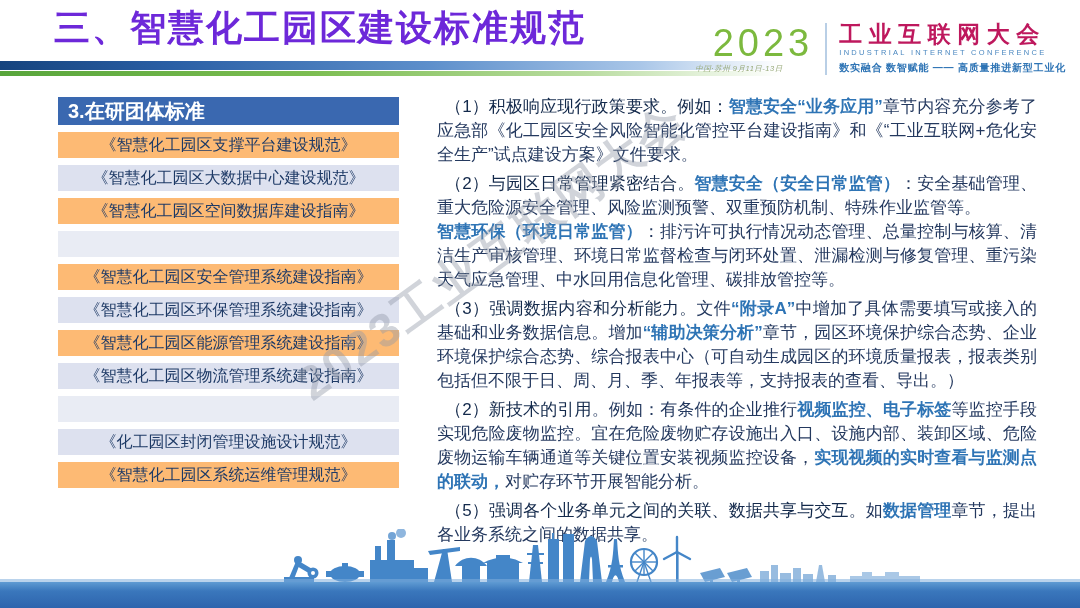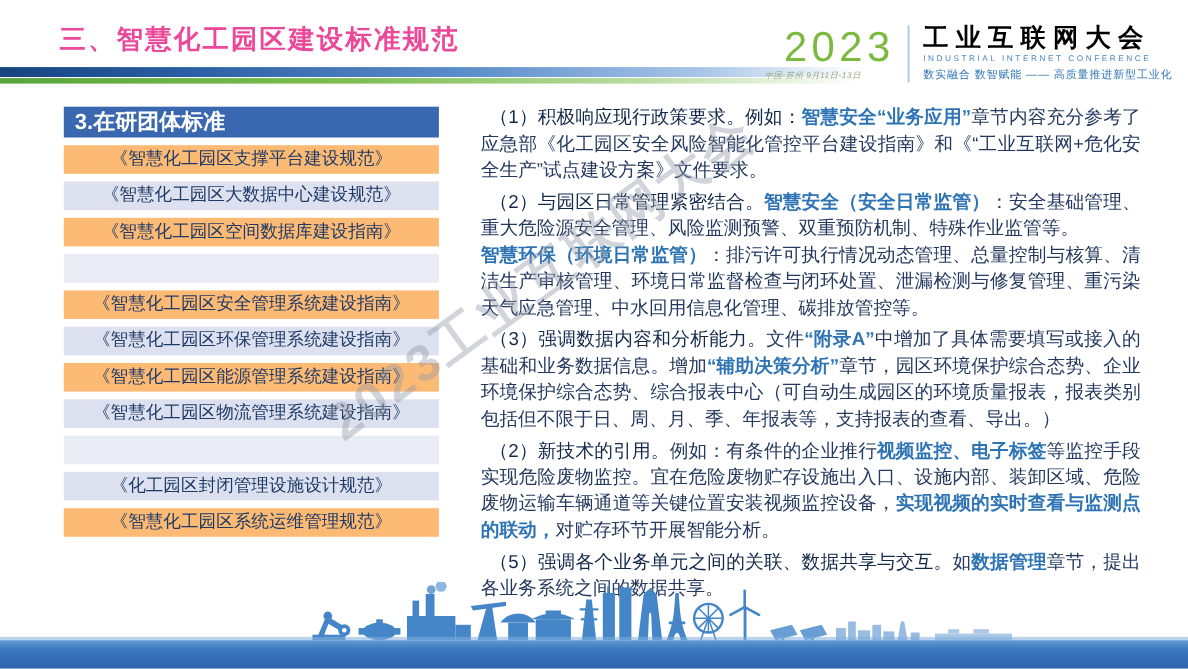--- a/index.html
+++ b/index.html
@@ -4,41 +4,41 @@
 <style>
   * { margin:0; padding:0; box-sizing:border-box; }
   html,body { background:#9aa0a6; }
   .slide {
     position:relative; width:1080px; height:608px; margin:0 auto;
     background:#ffffff; overflow:hidden;
     font-family:"Liberation Sans","DejaVu Sans",sans-serif;
   }
   
   .slide-title {
-    position:absolute; left:54px; top:20px;
-    font-size:24px; font-weight:bold; color:#ec4899; letter-spacing:2px;
+    position:absolute; left:54px; top:4px;
+    font-size:36px; font-weight:bold; color:#6d28d9; letter-spacing:2px;
   }
   .bar-blue {
     position:absolute; left:0; top:61px; width:780px; height:9px;
     background:linear-gradient(90deg,#16447e 0%, #2a5fa5 22%, #5d8fcb 55%, #a9c6e8 82%, rgba(210,225,243,0) 100%);
   }
   .bar-green {
     position:absolute; left:0; top:71px; width:780px; height:5px;
     background:linear-gradient(90deg,#58a53b 0%, #7cbd51 40%, #b9dca0 75%, rgba(215,238,200,0) 100%);
   }
   
   .logo { position:absolute; right:14px; top:22px; display:flex; align-items:center; gap:12px; }
   .logo-left { text-align:center; }
   .logo-year { font-size:38px; font-weight:normal; color:#7cb93e; letter-spacing:4px; line-height:38px;margin-left:48px; }
   .logo-venue { font-size:7.5px; color:#96a877; letter-spacing:0.5px; margin-top:2px;font-style:italic; }
   .logo-divider { width:2px; height:52px; background:#b9cfe6; }
   .logo-right { text-align:left; }
-  .logo-name { font-size:23px; font-weight:bold; color:#000000; letter-spacing:6.5px; line-height:24px; }
+  .logo-name { font-size:23px; font-weight:bold; color:#be185d; letter-spacing:6.5px; line-height:24px; }
   .logo-name-en { font-size:7.5px; color:#4b88c0; letter-spacing:2.3px; margin-top:2px; }
-  .logo-tagline { font-size:10px; font-weight:normal; color:#2e74b5; letter-spacing:0.8px; margin-top:4px; }
+  .logo-tagline { font-size:10px; font-weight:bold; color:#2e74b5; letter-spacing:0.8px; margin-top:4px; }
   
   .sidebar { position:absolute; left:58px; top:97px; width:341px; }
   .sb-header {
     height:28px; line-height:28px; padding-left:10px;
     background:#3a68b0; color:#ffffff; font-size:20px; font-weight:bold;
   }
   .sb-item {
     height:26px; line-height:26px; margin-top:7px; text-align:center;
     font-size:16px; color:#1e3a66; background:#fdba74;
   }

